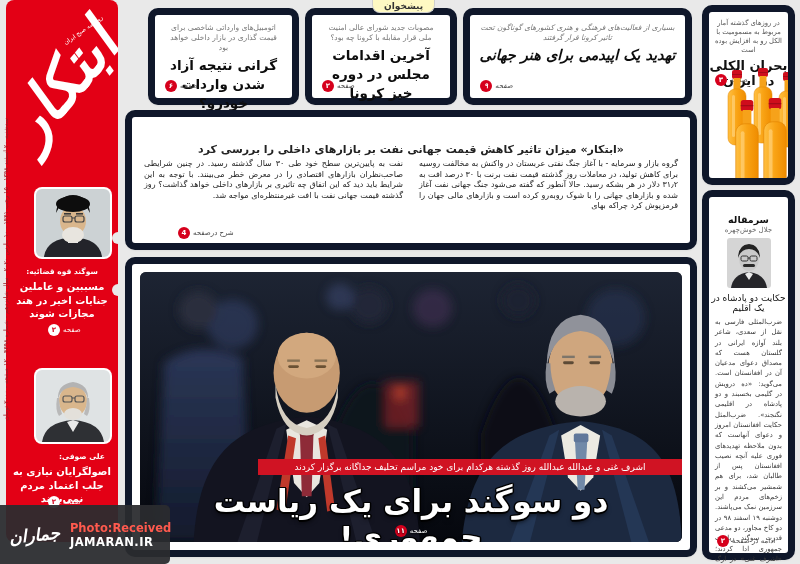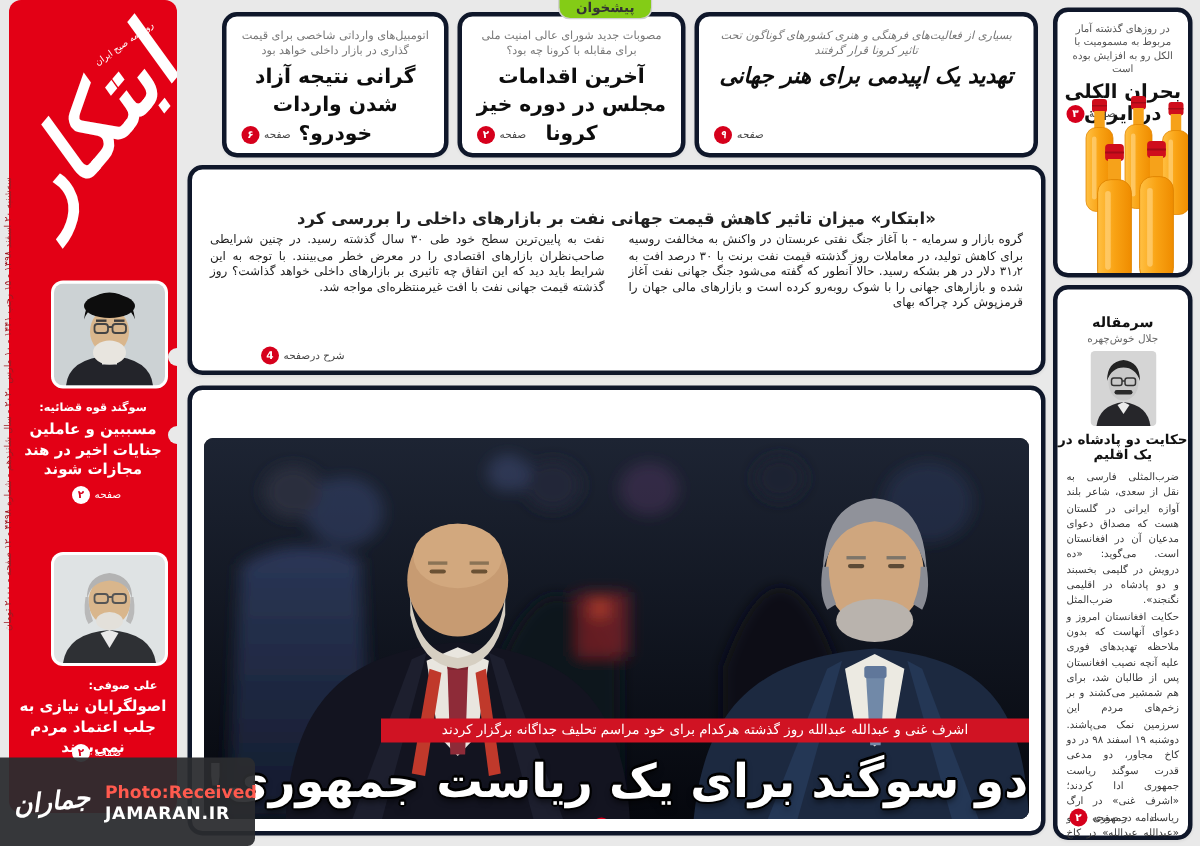--- a/index.html
+++ b/index.html
@@ -1,18 +1,18 @@
 <!DOCTYPE html>
 <html lang="fa"><head>
 <meta charset="utf-8">
 <style>
   html,body{margin:0;padding:0;background:#e9e9e9;}
   .page{position:relative;width:800px;height:564px;overflow:hidden;background:#e9e9e9;
         font-family:"DejaVu Sans",sans-serif;direction:rtl;}
-  .card{position:absolute;background:#fff;border:3px solid #0f172a;border-radius:10px;
+  .card{position:absolute;background:#fff;border:7px solid #0f172a;border-radius:10px;
         box-shadow:0 1px 2px rgba(0,0,0,.05);box-sizing:border-box;}
   
   .masthead{position:absolute;left:6px;top:0;width:112px;height:542px;background:#e30015;
             border-radius:8px;overflow:hidden;}
   .logo-text{position:absolute;top:-6px;left:-34px;width:180px;height:180px;line-height:180px;
              text-align:center;color:#fff;font-family:"DejaVu Serif",serif;font-style:italic;
              font-weight:bold;font-size:62px;letter-spacing:-4px;transform:rotate(-50deg);}
   .logo-tagline{position:absolute;top:26px;left:40px;width:74px;font-size:6px;color:#fff;
                 transform:rotate(-35deg);text-align:center;}
   .dateline{position:absolute;top:518px;left:2px;width:400px;font-size:6.3px;color:#9b1b23;
@@ -35,52 +35,52 @@
   
   .watermark{position:absolute;left:0;top:505px;width:170px;height:59px;
              background:rgba(42,44,47,.94);border-radius:0 5px 5px 0;display:flex;direction:ltr;
              align-items:center;gap:7px;padding:0 9px;box-sizing:border-box;z-index:6;}
   .wm-logo{color:#fff;font-family:"DejaVu Serif",serif;font-style:italic;font-weight:bold;
            font-size:17px;transform:rotate(-6deg);}
   .wm-dot{width:6px;height:6px;background:#d6001c;transform:rotate(45deg);margin-left:-4px;}
   .wm-l1{color:#ff5a4e;font-weight:bold;font-size:11.5px;line-height:14px;}
   .wm-l2{color:#fff;font-weight:bold;font-size:11.5px;line-height:14px;letter-spacing:.5px;}
   
-  .pk-tab{position:absolute;left:372px;top:0;padding:1px 11px;background:#84cc16;
+  .pk-tab{position:absolute;left:372px;top:0;padding:1px 11px;background:#fef9c3;
           border:1px solid #cfcfcf;border-top:none;border-radius:0 0 8px 8px;font-size:9px;
           font-weight:bold;color:#333;z-index:2;}
   .pk-kicker{margin-top:8px;padding:0 10px;font-size:7.5px;color:#777;text-align:center;
              line-height:10px;min-height:20px;}
   .pk-title{margin-top:3px;padding:0 8px;font-weight:bold;font-size:14.5px;line-height:19px;
             color:#0d0d0d;text-align:center;}
   
   .lead-kicker{text-align:center;font-size:11px;font-weight:bold;color:#222;margin-top:26px;}
   .lead-headline{text-align:center;font-size:42px;font-weight:bold;color:#000;line-height:46px;
                  letter-spacing:-2px;}
   .lead-cols{display:flex;gap:16px;padding:3px 12px 0;}
   .lead-col{flex:1;font-size:8px;line-height:10.5px;text-align:justify;color:#222;}
   
-  .photo-wrap{position:absolute;inset:8px;border-radius:6px;overflow:hidden;background:#404040;margin-top:24px;}
+  .photo-wrap{position:absolute;inset:8px;border-radius:6px;overflow:hidden;background:#404040;}
   .photo-wrap > svg{display:block;width:100%;height:100%;}
   .photo-caption{position:absolute;left:118px;right:0;top:187px;height:16px;background:#d01323;
                  color:#fff;font-size:9px;line-height:16px;text-align:center;padding:0 6px;}
   .photo-headline{position:absolute;left:0;right:0;top:211px;text-align:center;font-size:31px;
                   font-weight:bold;color:#fff;letter-spacing:-1px;
                   text-shadow:-1.5px 0 #000,1.5px 0 #000,0 -1.5px #000,0 1.5px #000,
                               -1px -1px #000,1px 1px #000,-1px 1px #000,1px -1px #000,
                               0 3px 4px rgba(0,0,0,.6);}
   .photo-badge{position:absolute;left:0;right:0;top:253px;display:flex;justify-content:center;
                text-shadow:0 1px 2px #000;}
   
   .al-kicker{margin-top:7px;padding:0 6px;font-size:6.8px;color:#555;text-align:center;line-height:9px;}
   .al-title{margin-top:3px;text-align:center;font-weight:bold;font-size:13px;color:#111;}
   .ed-label{margin-top:17px;text-align:center;font-weight:bold;font-size:9.5px;color:#111;}
   .ed-author{text-align:center;font-size:7px;color:#666;margin-top:1px;}
   .ed-portrait{display:block;margin:4px auto 0;width:44px;height:50px;border-radius:3px;}
-  .ed-title{text-align:center;font-weight:bold;font-size:9px;margin-top:5px;color:#111;}
+  .ed-title{text-align:center;font-weight:normal;font-size:9px;margin-top:5px;color:#111;}
   .ed-body{padding:4px 6px 0;font-size:6.8px;line-height:10.3px;text-align:justify;color:#3a3a3a;
            height:248px;overflow:hidden;}
 </style>
 </head>
 <body>
 
 <div class="page">
 
   <div class="masthead">
     <div class="logo-text">ابتکار</div>
@@ -149,21 +149,21 @@
   <div class="card" style="left:463px;top:8px;width:229px;height:97px;font-style:italic;">
     <div class="pk-kicker">بسیاری از فعالیت‌های فرهنگی و هنری کشورهای گوناگون تحت تاثیر کرونا قرار گرفتند</div>
     <div class="pk-title">تهدید یک اپیدمی برای هنر جهانی</div>
     <div class="pbadge abs" style="left:10px;bottom:6px;">
       <span>صفحه</span>
       <span class="pb-circ">۹</span>
     </div>
   </div>
 
   <div class="card" style="left:305px;top:8px;width:152px;height:97px;">
-    <div class="pk-kicker">مصوبات جدید شورای عالی امنیت ملی برای مقابله با کرونا چه بود؟</div>
+    <div class="pk-kicker">مصوبات جدید شورای عالی امنیت ملی قرار مقابله با کرونا چه بود؟</div>
     <div class="pk-title" style="font-size:13.5px;">آخرین اقدامات مجلس در دوره خیز کرونا</div>
     <div class="pbadge abs" style="left:10px;bottom:6px;">
       <span>صفحه</span>
       <span class="pb-circ">۲</span>
     </div>
   </div>
 
   <div class="card" style="left:148px;top:8px;width:151px;height:97px;">
     <div class="pk-kicker">اتومبیل‌های وارداتی شاخصی برای قیمت گذاری در بازار داخلی خواهد بود</div>
     <div class="pk-title" style="font-size:13.5px;">گرانی نتیجه آزاد شدن واردات خودرو؟</div>

